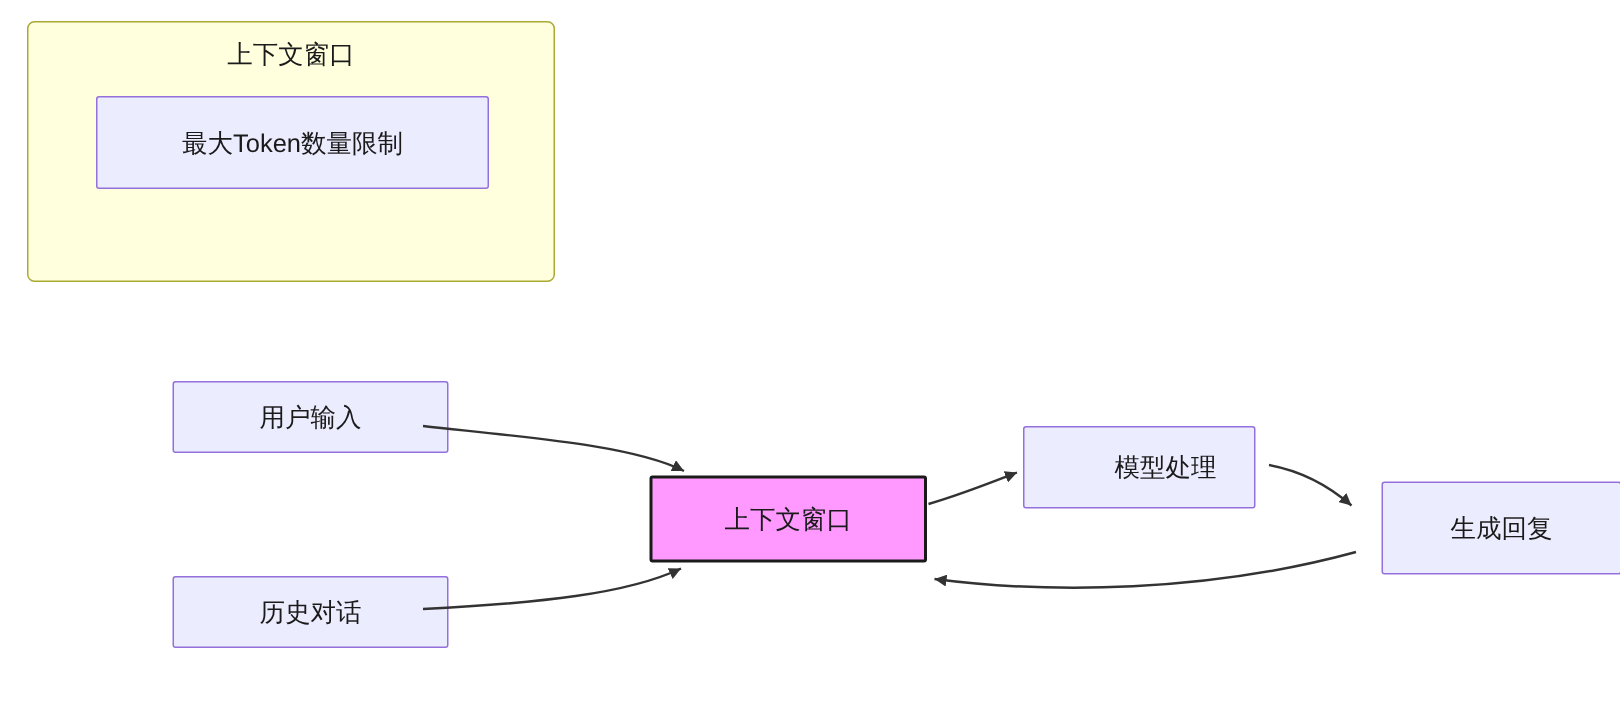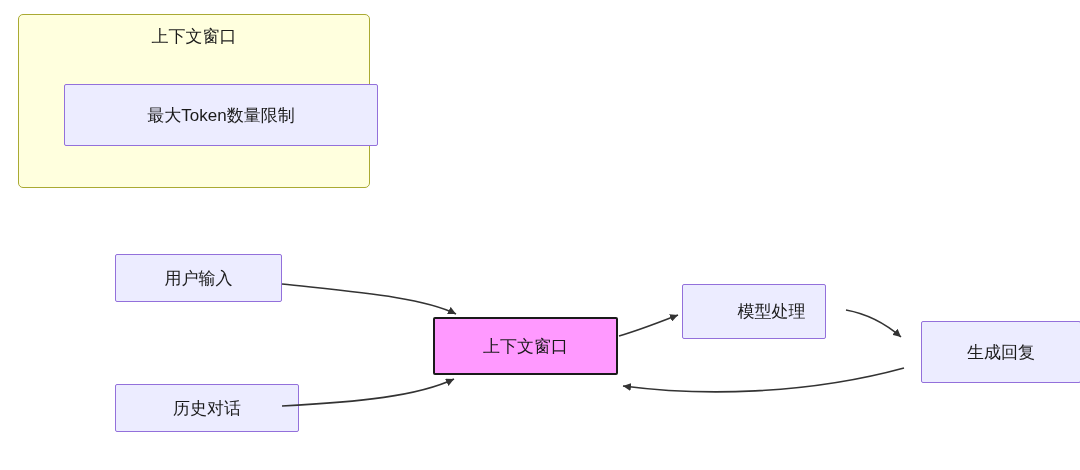--- a/index.html
+++ b/index.html
@@ -46,25 +46,25 @@
     border:1px solid var(--node-border);
     border-radius:2px;
     font-size:17px;
     text-align:center;
     z-index:2;
   }
   .node.highlight{
     background:var(--highlight-fill);
     border:2.5px solid var(--highlight-border);
   }
-  #node-max-token   {left:64px;  top:84px;  width:314px; height:62px;}
-  #node-user-input  {left:115px; top:254px; width:167px; height:48px;}
+  #node-max-token   {left:64px;  top:64px;  width:262px; height:62px;}
+  #node-user-input  {left:115px; top:254px; width:184px; height:48px;}
   #node-history     {left:115px; top:384px; width:184px; height:48px;}
   #node-context     {left:433px; top:317px; width:185px; height:58px;}
-  #node-model       {left:682px; top:284px; width:144px; height:55px;padding-left:35px;}
+  #node-model       {left:682px; top:284px; width:155px; height:55px;padding-left:35px;}
   #node-reply       {left:905px; top:321px; width:160px; height:62px;margin-left:16px;}
   #edges{
     position:absolute;
     left:0;top:0;width:1080px;height:470px;
     z-index:3;
     pointer-events:none;
   }
   #edges path.edge{
     fill:none;
     stroke:var(--edge);

